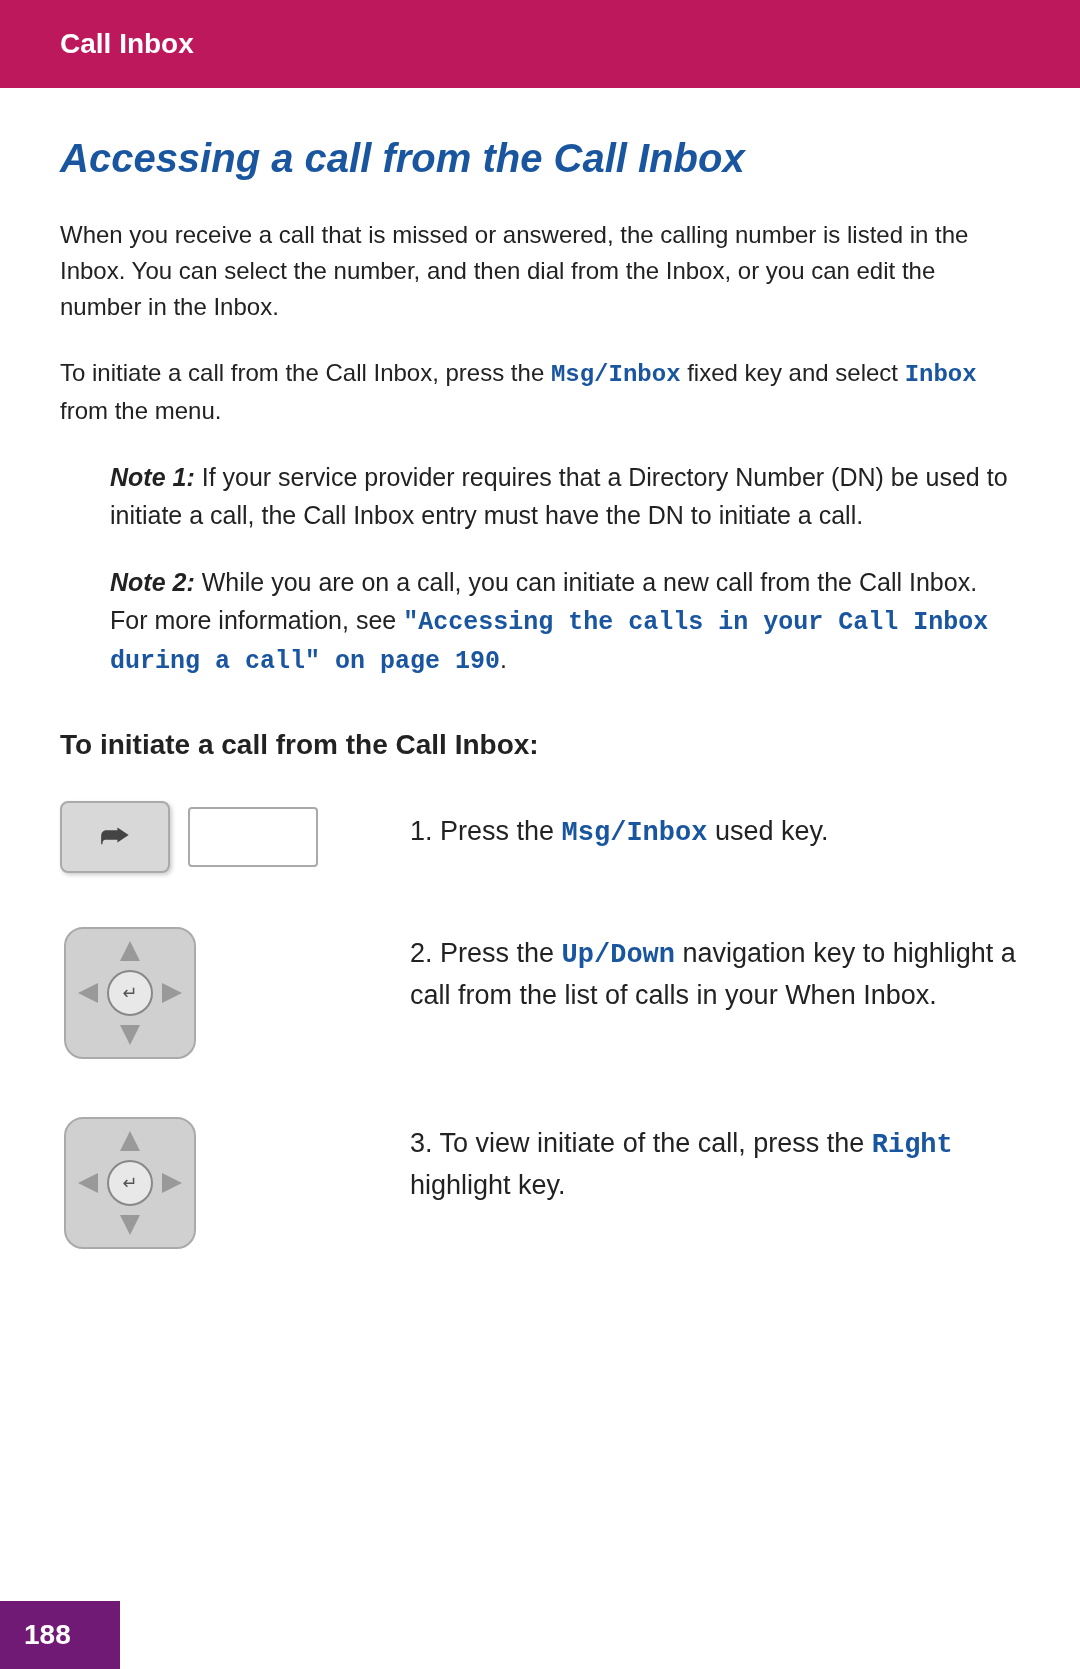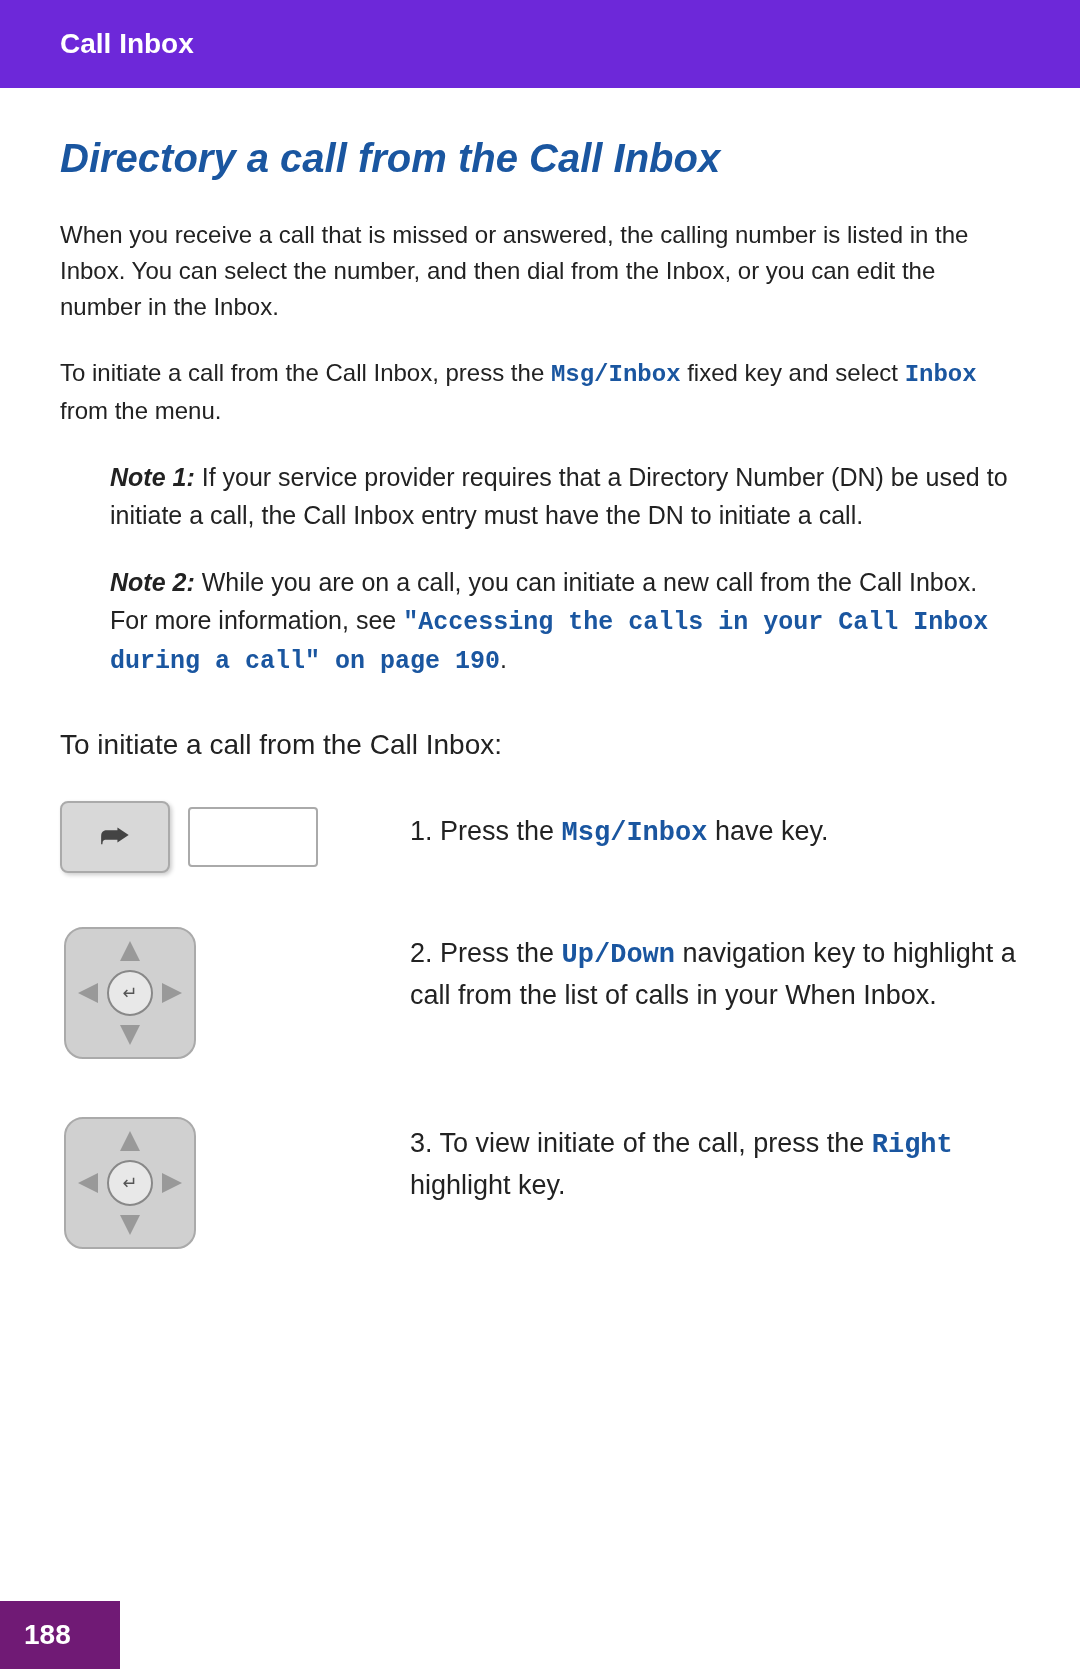--- a/index.html
+++ b/index.html
@@ -9,21 +9,21 @@
       min-height: 1669px;
       background: #ffffff;
       font-family: Arial, Helvetica, sans-serif;
       font-size: 28px;
       color: #222222;
       position: relative;
     }
 
     
     .header-bar {
-      background: #6d28d9;
+      background: #be185d;
       width: 100%;
       padding: 28px 60px;
     }
     .header-bar span {
       color: #ffffff;
       font-size: 28px;
       font-weight: bold;
     }
 
     
@@ -63,21 +63,21 @@
       color: #222222;
     }
     .note-block .note-label {
       font-weight: bold;
       font-style: italic;
     }
 
     
     .proc-heading {
       font-size: 28px;
-      font-weight: normal;
+      font-weight: bold;
       margin-top: 48px;
       margin-bottom: 40px;
       color: #222222;
     }
 
     
     .steps-container {
       display: flex;
       flex-direction: column;
       gap: 50px;
@@ -165,21 +165,21 @@
   </style>
 </head>
 <body>
 
 <div class="header-bar">
   <span>Call Inbox</span>
 </div>
 
 <div class="content">
 
-  <div class="page-title">Directory a call from the Call Inbox</div>
+  <div class="page-title">Accessing a call from the Call Inbox</div>
 
   <p class="body-text">
     <span>When you receive a call that is missed or answered, the calling number is listed in the Inbox. You can select the number, and then dial from the Inbox, or you can edit the number in the Inbox.</span>
   </p>
 
   <p class="body-text">
     <span>To initiate a call from the Call Inbox, press the </span><span class="link-blue">Msg/Inbox</span><span> fixed key and select </span><span class="link-blue">Inbox</span><span> from the menu.</span>
   </p>
 
   <div class="note-block">
@@ -199,21 +199,21 @@
 
         <div class="key-btn">
           <span class="key-btn-icon">⮫</span>
         </div>
 
         <div class="key-blank"></div>
       </div>
       <div class="step-content">
         <span class="step-number">
           <span>1.</span>
-          <span>Press the </span><span class="link-blue">Msg/Inbox</span><span> have key.</span>
+          <span>Press the </span><span class="link-blue">Msg/Inbox</span><span> used key.</span>
         </span>
       </div>
     </div>
 
     <div class="step-row">
       <div class="step-images">
         <div class="nav-pad">
           <svg viewBox="0 0 140 140" xmlns="http://www.w3.org/2000/svg">
 
             <rect x="5" y="5" width="130" height="130" rx="18" ry="18" fill="#d0d0d0" stroke="#aaaaaa" stroke-width="2"></rect>

